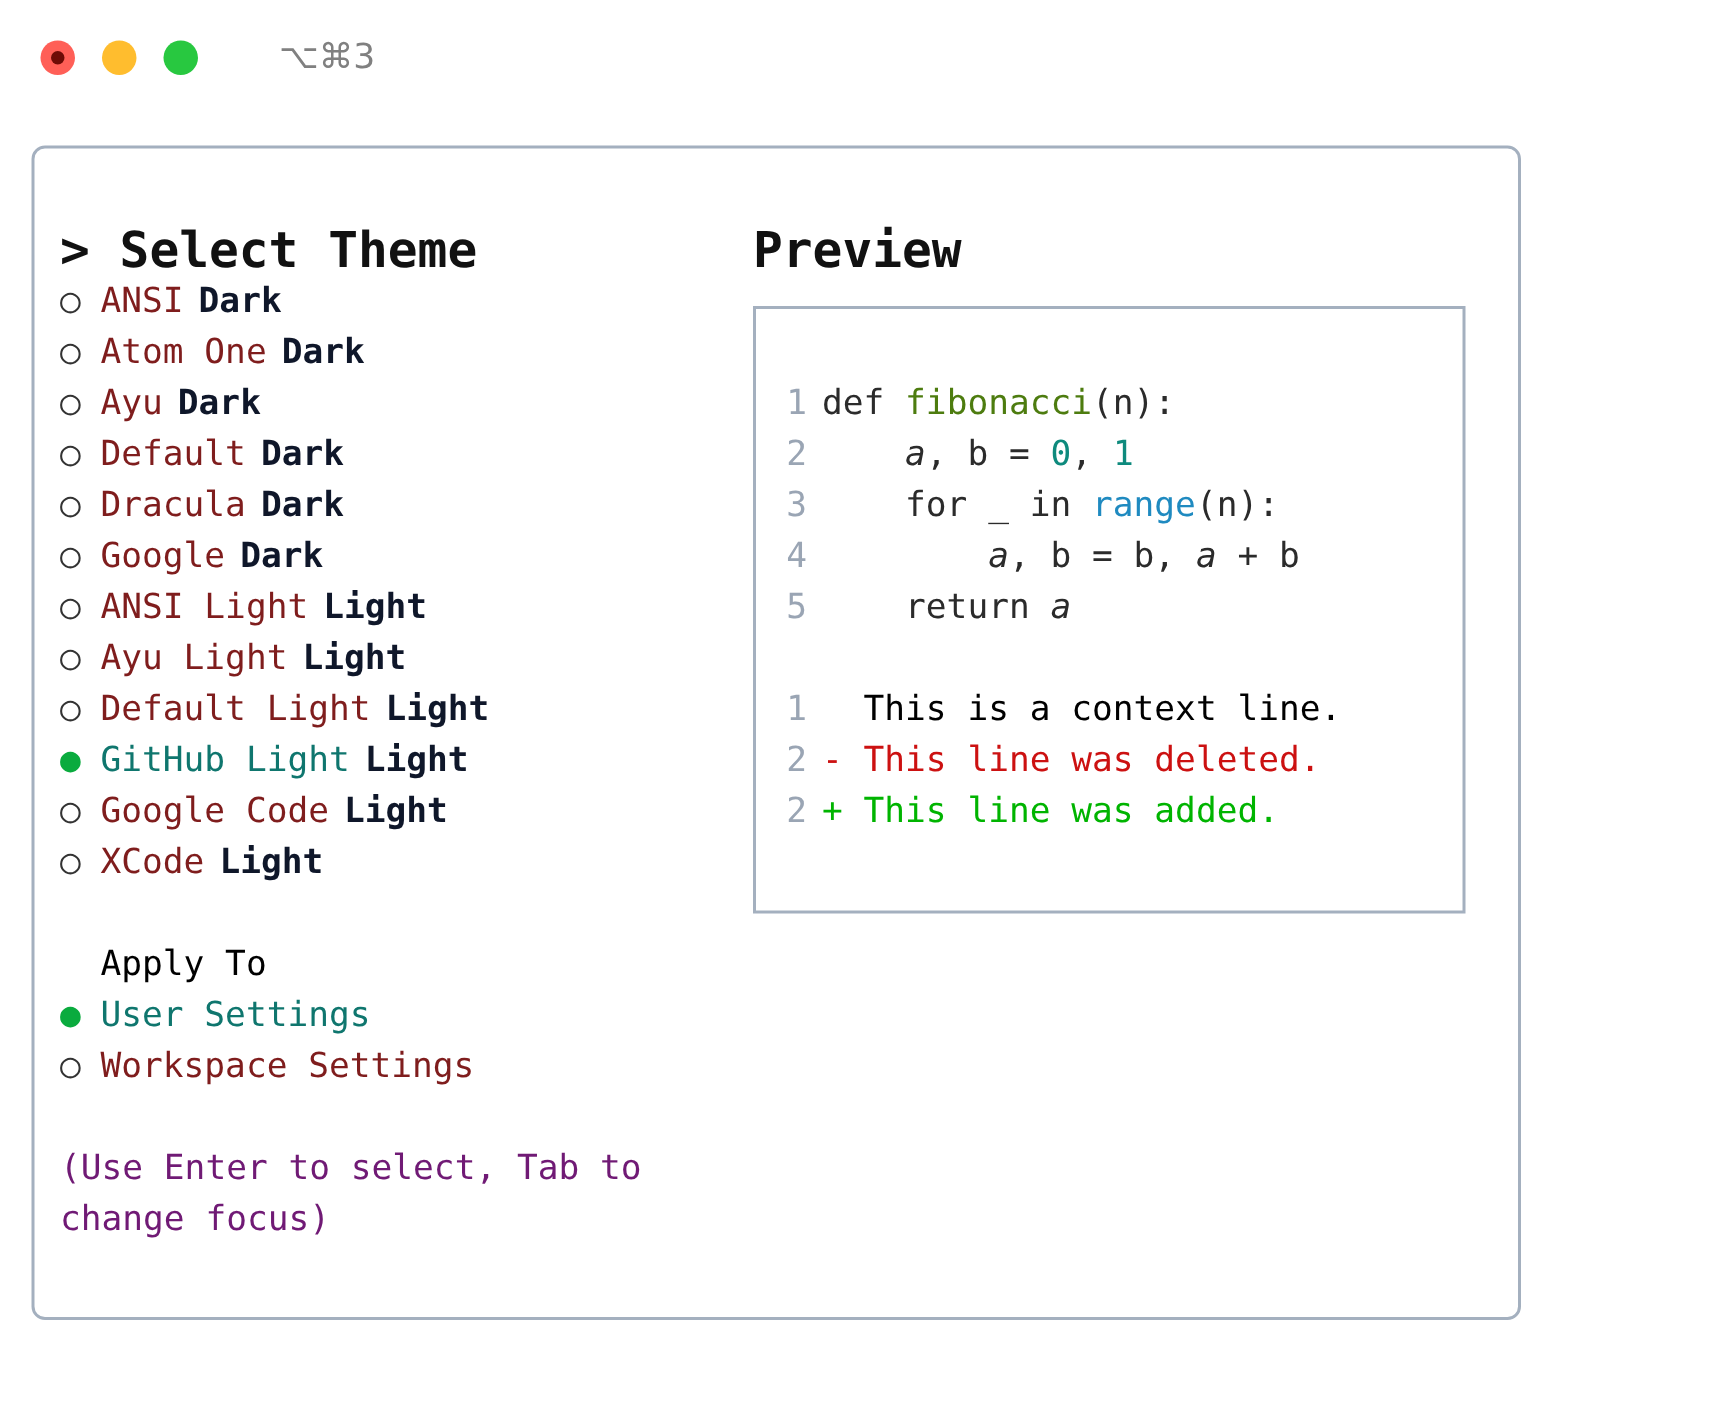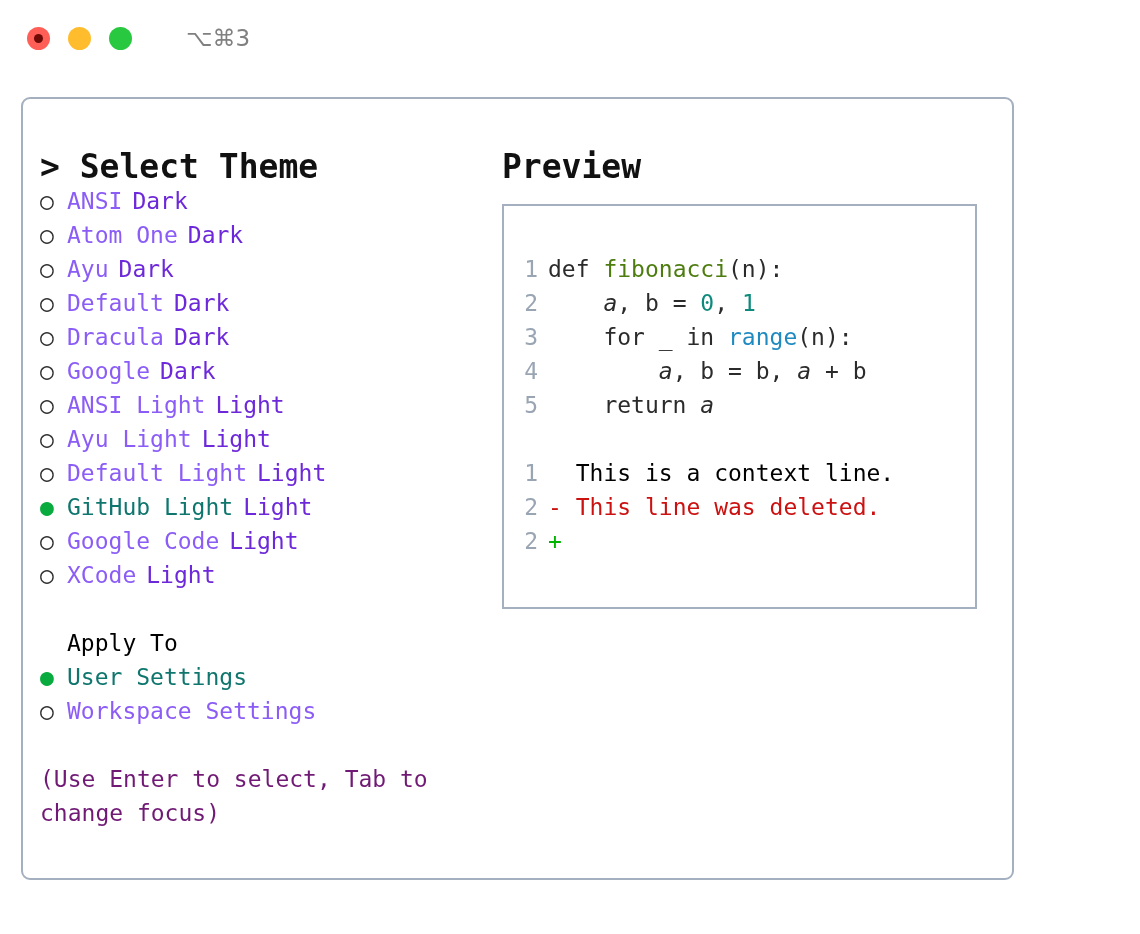--- a/index.html
+++ b/index.html
@@ -103,25 +103,26 @@
     white-space: pre;
   }
   .marker {
     display: inline-block;
     width: 27px;
     flex: 0 0 27px;
     font-size: 23px;
     color: #333333;
   }
   .marker-selected { color: #0aab3e; }
-  .opt-label { color: #8b5cf6; }
+  .opt-label { color: #7f1d1d; }
   .opt-label-selected { color: #0f766e; }
   .opt-tag {
-    color: #6d28d9;
+    color: #0f172a;
     margin-left: 10px;
+    font-weight: bold;
   }
   .group-header {
     font-size: 23px;
     color: #000000;
     line-height: 34px;
     height: 34px;
     padding-left: 27px;
     white-space: pre;
   }
   .spacer-row { height: 34px; }
@@ -223,19 +224,19 @@
             <div class="code-line"><span class="ln">1</span><span><span class="code-text">def </span><span class="tok-fn">fibonacci</span><span class="code-text">(n):</span></span></div>
             <div class="code-line"><span class="ln">2</span><span><span class="code-text">    </span><span class="code-text tok-var">a</span><span class="code-text">, </span><span class="code-text">b</span><span class="code-text"> = </span><span class="tok-num">0</span><span class="code-text">, </span><span class="tok-num">1</span></span></div>
             <div class="code-line"><span class="ln">3</span><span><span class="code-text">    for _ in </span><span class="tok-builtin">range</span><span class="code-text">(n):</span></span></div>
             <div class="code-line"><span class="ln">4</span><span><span class="code-text">        </span><span class="code-text tok-var">a</span><span class="code-text">, b = b, </span><span class="code-text tok-var">a</span><span class="code-text"> + b</span></span></div>
             <div class="code-line"><span class="ln">5</span><span><span class="code-text">    return </span><span class="code-text tok-var">a</span></span></div>
           </div>
         <div class="blank-line"></div>
         <div id="diff-block">
             <div class="code-line"><span class="ln">1</span><span class="diff-ctx"> </span><span class="diff-ctx"> This is a context line.</span></div>
             <div class="code-line"><span class="ln">2</span><span class="diff-del">-</span><span class="diff-del"> This line was deleted.</span></div>
-            <div class="code-line"><span class="ln">2</span><span class="diff-add">+</span></div>
+            <div class="code-line"><span class="ln">2</span><span class="diff-add">+</span><span class="diff-add"> This line was added.</span></div>
           </div>
       </div>
     </div>
 
   </div>
 </div>
 
 </body></html>

